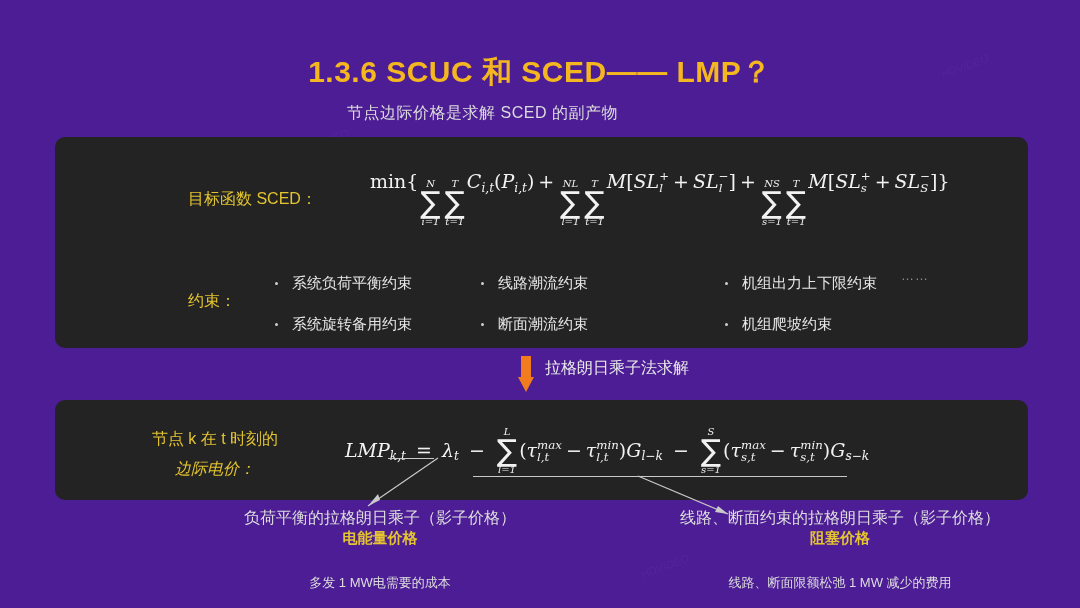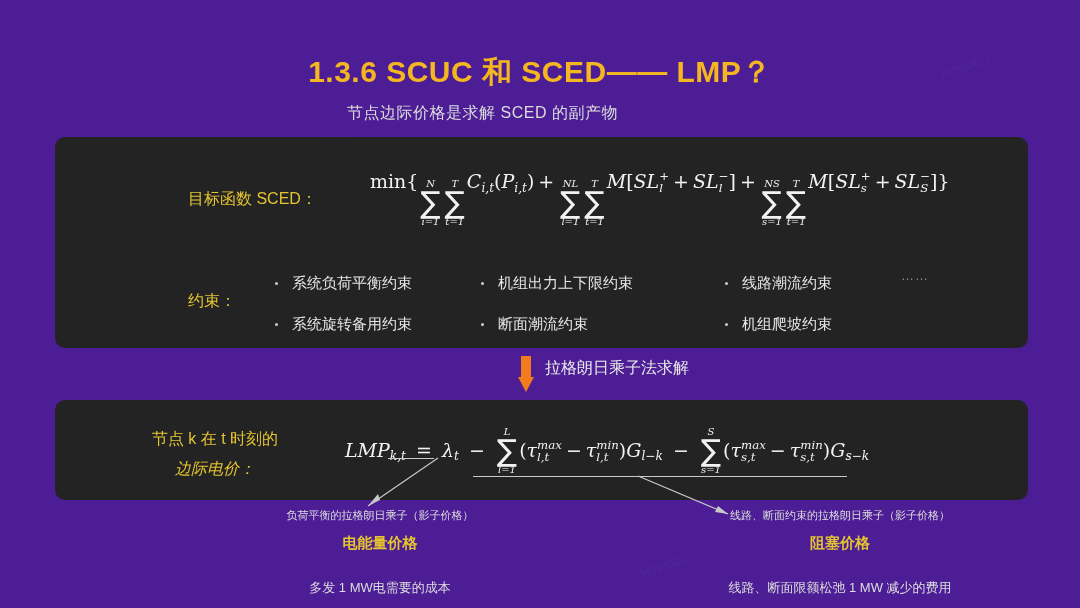--- a/index.html
+++ b/index.html
@@ -192,24 +192,23 @@
   #leader-right { left: 630px; top: 470px; width: 130px; height: 60px; }
 
   
   .annot {
     position: absolute;
     text-align: center;
   }
   #annot-energy { left: 180px; top: 508px; width: 400px; }
   #annot-congestion { left: 620px; top: 508px; width: 440px; }
   .annot .line1 {
-    font-size: 11px;
+    font-size: 16px;
     color: #dddddd;
     white-space: nowrap;
-    margin-bottom: 11px;
   }
   .annot .line2 {
     font-size: 15px;
     color: #e4c42f;
     font-weight: bold;
     white-space: nowrap;
     margin-bottom: 26px;
   }
   .annot .line3 {
     font-size: 13px;
@@ -297,25 +296,25 @@
 
   <div class="ylabel" id="label-constraints">约束：</div>
 
   <div class="bullet-grid">
     <div class="bullet">
         <span class="dot"></span>
         <span>系统负荷平衡约束</span>
       </div>
     <div class="bullet">
         <span class="dot"></span>
+        <span>线路潮流约束</span>
+      </div>
+    <div class="bullet">
+        <span class="dot"></span>
         <span>机组出力上下限约束</span>
-      </div>
-    <div class="bullet">
-        <span class="dot"></span>
-        <span>线路潮流约束</span>
       </div>
     <div class="bullet">
         <span class="dot"></span>
         <span>系统旋转备用约束</span>
       </div>
     <div class="bullet">
         <span class="dot"></span>
         <span>断面潮流约束</span>
       </div>
     <div class="bullet">

